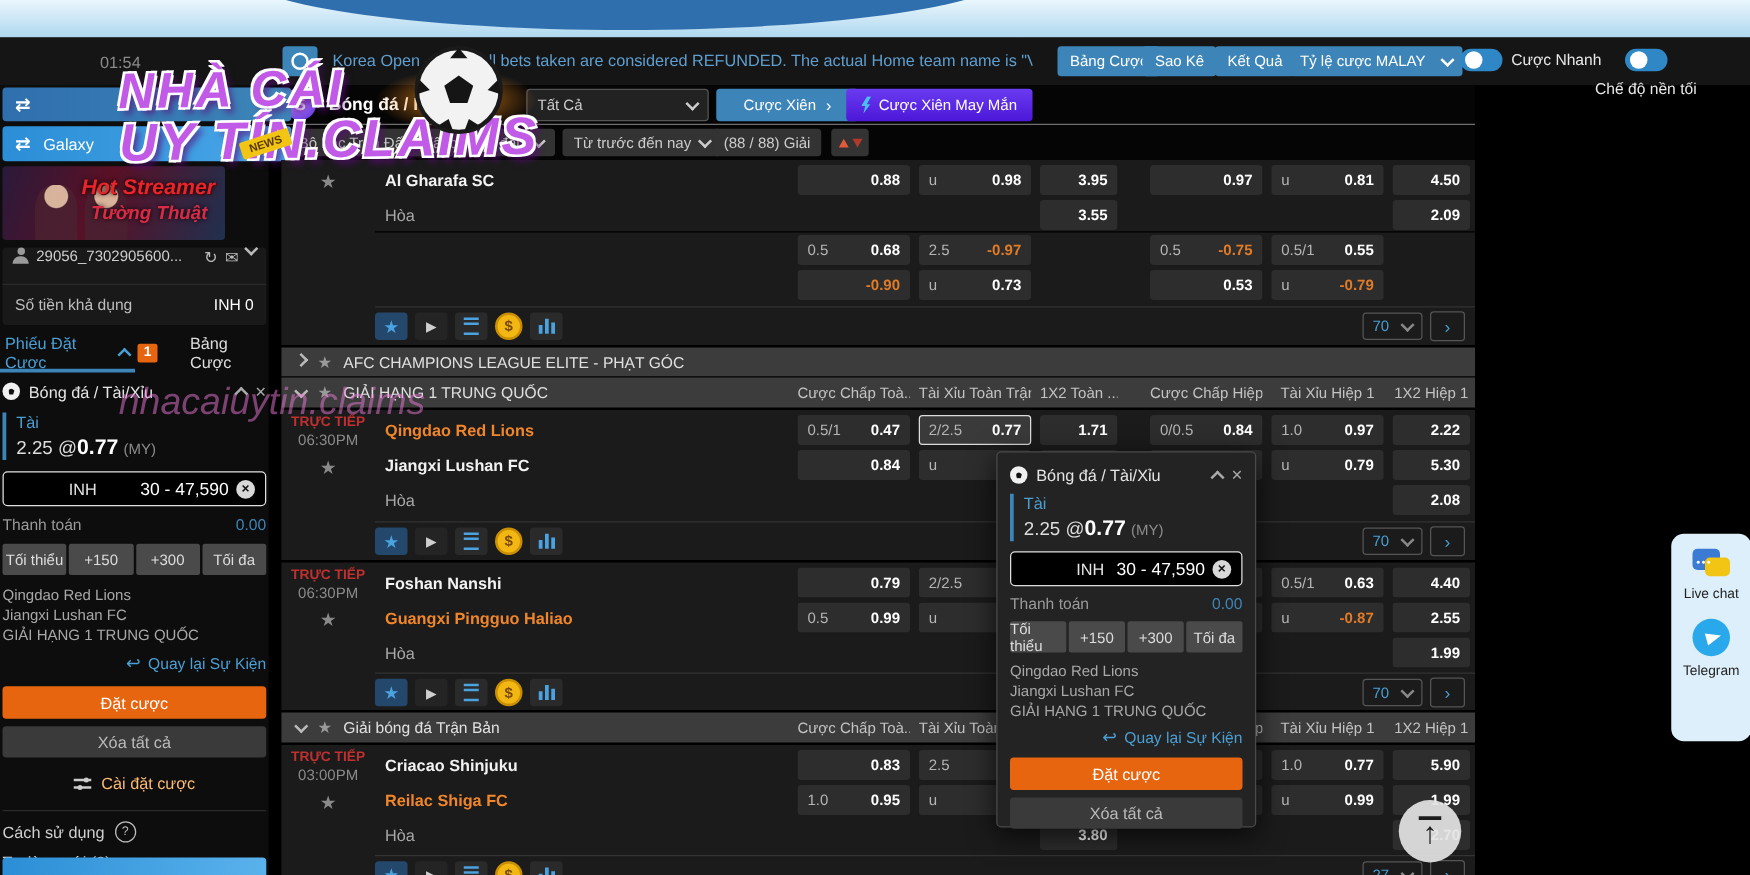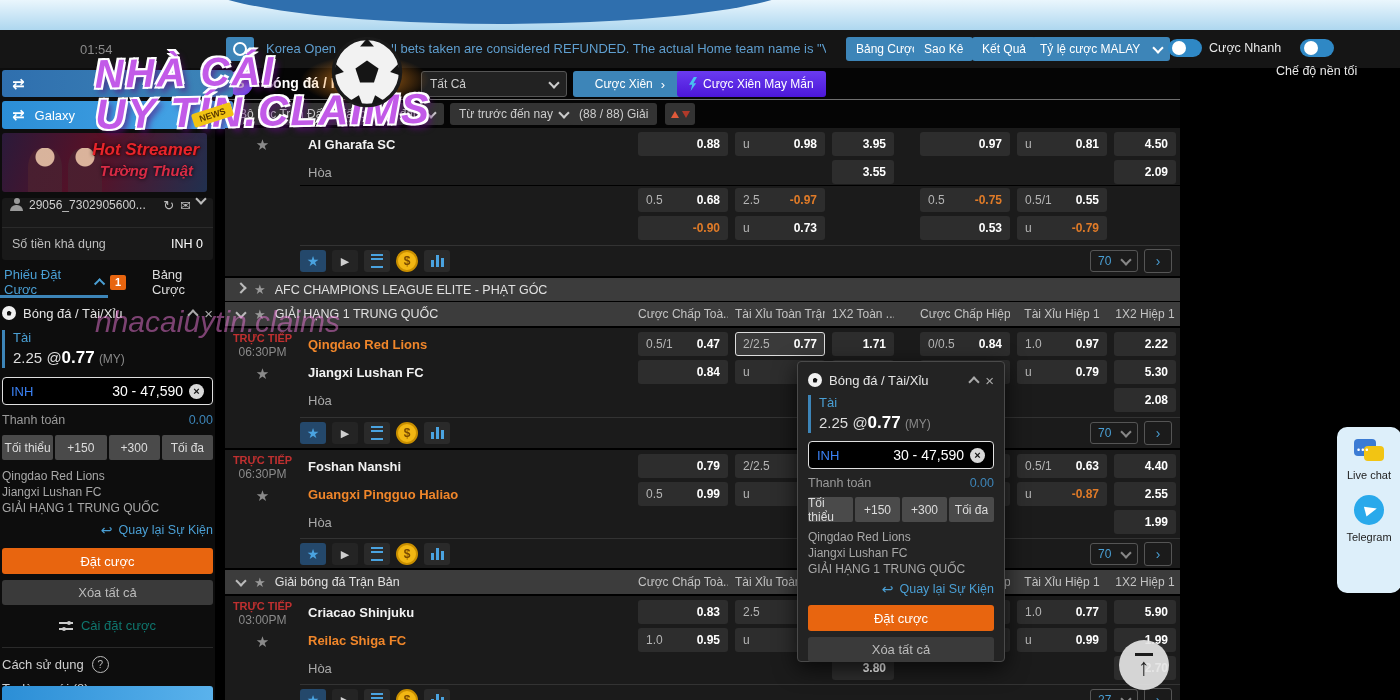--- a/index.html
+++ b/index.html
@@ -39,21 +39,21 @@
   .f-btn{position:absolute;top:3px;height:22px;background:#333;border-radius:3px;color:#ccc;font-size:12px;display:flex;align-items:center;gap:7px;padding:0 9px;cursor:pointer;}
   .f1{left:5px;} .f2{left:105px;} .f3{left:225px;} .f4{left:345px;}
   .sort-btn{position:absolute;left:440px;top:3px;width:30px;height:22px;background:#333;border-radius:3px;display:flex;align-items:center;justify-content:center;gap:3px;cursor:pointer;}
   .tri-up{width:0;height:0;border-left:4px solid transparent;border-right:4px solid transparent;border-bottom:7px solid #e05a3a;}
   .tri-dn{width:0;height:0;border-left:4px solid transparent;border-right:4px solid transparent;border-top:7px solid #b03a2a;}
   
   .sidebar{position:absolute;left:0;top:68px;width:215px;height:632px;background:#0d0d0d;}
   .sb-blue{position:absolute;left:2px;width:211px;background:linear-gradient(90deg,#2f6fae,#3d85b8);border-radius:3px;color:#fff;display:flex;align-items:center;gap:10px;padding:0 10px;font-size:13px;cursor:pointer;}
   .sb-b1{top:2px;height:27px;} .sb-b2{top:33px;height:28px;background:linear-gradient(90deg,#2b8ed6,#4aa7e8);}
   .swap{font-size:15px;color:#fff;font-weight:bold;}
-  .banner{position:absolute;left:2px;top:65px;width:205px;height:59px;border-radius:3px;overflow:hidden;
+  .banner{position:absolute;left:2px;top:65px;width:178px;height:59px;border-radius:3px;overflow:hidden;
           background:linear-gradient(110deg,#2a1a3a 0%,#5a1025 45%,#20304f 100%);}
   .banner .t1{position:absolute;right:8px;top:7px;font-size:17px;font-weight:bold;font-style:italic;color:#e8252b;text-shadow:0 0 4px #000,1px 1px 0 #6b0b10;}
   .banner .t2{position:absolute;right:14px;top:29px;font-size:15px;font-weight:bold;font-style:italic;color:#d92b45;text-shadow:0 0 4px #000;}
   .banner .model{position:absolute;width:34px;height:50px;bottom:-6px;border-radius:40% 40% 0 0;background:radial-gradient(circle at 50% 18%,#e9c5a8 0 9px,#4a2030 10px 100%);opacity:.9;}
   .mo1{left:26px;} .mo2{left:66px;}
   .acct{position:absolute;left:2px;top:130px;width:211px;height:62px;background:#191919;border-radius:3px;}
   .acct-row{position:absolute;left:0;top:0;width:100%;height:30px;display:flex;align-items:flex-start;padding:0 8px;box-sizing:border-box;gap:6px;border-bottom:1px solid #2a2a2a;}
   .person{width:13px;height:13px;position:relative;}
   .person::before{content:"";position:absolute;left:3.5px;top:0;width:6px;height:6px;border-radius:50%;background:#9a9a9a;}
   .person::after{content:"";position:absolute;left:0;top:7px;width:13px;height:6px;border-radius:6px 6px 0 0;background:#9a9a9a;}
@@ -72,21 +72,21 @@
   .ballico{width:14px;height:14px;border-radius:50%;background:#f0f0f0;position:relative;flex:none;}
   .ballico::after{content:"";position:absolute;left:4.5px;top:4.5px;width:5px;height:5px;background:#111;clip-path:polygon(50% 0,100% 38%,81% 100%,19% 100%,0 38%);}
   .slip-head .sp{flex:1;}
   .xico{color:#aaa;font-size:15px;cursor:pointer;}
   .sel-block{border-left:3px solid #3d85b8;padding-left:8px;}
   .sel-name{color:#4a9fd4;font-size:13px;}
   .sel-line{color:#ddd;font-size:15px;margin-top:3px;}
   .sel-line b{color:#fff;font-size:17px;}
   .sel-line .mt{color:#8a8a8a;font-size:12px;}
   .stake-box{background:#000;border:1px solid #e0e0e0;border-radius:4px;height:26px;display:flex;align-items:center;padding:0 8px;gap:6px;cursor:text;}
-  .stake-box .cur{color:#3b82f6;font-size:13px;}
+  .stake-box .cur{color:#e5e5e5;font-size:13px;margin-left:44px;}
   .stake-box .rng{flex:1;text-align:right;color:#fff;font-size:14px;}
   .clear-x{width:15px;height:15px;border-radius:50%;background:#d8d8d8;color:#111;font-size:11px;display:flex;align-items:center;justify-content:center;font-weight:bold;cursor:pointer;}
   .pay-row{display:flex;justify-content:space-between;font-size:12.5px;}
   .pay-row .l{color:#9a9a9a;} .pay-row .v{color:#3d85b8;}
   .stakes{display:flex;gap:2px;}
   .stakes div{flex:1;background:#4a4a4a;color:#ddd;font-size:12px;height:25px;display:flex;align-items:center;justify-content:center;border-radius:2px;cursor:pointer;}
   .minfo{color:#a8a8a8;font-size:12px;line-height:16px;}
   .backlink{display:flex;justify-content:flex-end;align-items:center;gap:6px;color:#4a9fd4;font-size:12.5px;cursor:pointer;}
   .backlink .arr{font-size:14px;}
   .btn-place{background:#e8650f;color:#fff;font-size:13px;height:26px;border-radius:3px;display:flex;align-items:center;justify-content:center;cursor:pointer;}
@@ -94,21 +94,21 @@
   .sb-slip{position:absolute;left:2px;top:232px;width:211px;}
   .sb-slip .slip-head{height:26px;}
   .sb-slip .sel-block{margin-top:4px;}
   .sb-slip .stake-box{margin-top:9px;}
   .sb-slip .pay-row{margin-top:8px;}
   .sb-slip .stakes{margin-top:8px;}
   .sb-slip .minfo{margin-top:8px;}
   .sb-slip .backlink{margin-top:6px;}
   .sb-slip .btn-place{margin-top:10px;}
   .sb-slip .btn-clear{margin-top:6px;}
-  .settings-row{margin-top:13px;display:flex;align-items:center;justify-content:center;gap:8px;color:#0f766e;font-size:13px;cursor:pointer;border-bottom:1px solid #2a2a2a;padding-bottom:14px;}
+  .settings-row{margin-top:13px;display:flex;align-items:center;justify-content:center;gap:8px;color:#fdba74;font-size:13px;cursor:pointer;border-bottom:1px solid #2a2a2a;padding-bottom:14px;}
   .sliders{width:14px;height:12px;position:relative;}
   .sliders::before,.sliders::after{content:"";position:absolute;left:0;width:14px;height:2px;background:#ccc;}
   .sliders::before{top:2px;} .sliders::after{top:8px;}
   .sliders i{position:absolute;width:4px;height:4px;border-radius:50%;background:#ccc;top:1px;left:8px;}
   .sliders b{position:absolute;width:4px;height:4px;border-radius:50%;background:#ccc;top:7px;left:3px;}
   .usage{margin-top:8px;display:flex;align-items:center;gap:8px;color:#cfcfcf;font-size:13px;cursor:pointer;}
   .qmark{width:15px;height:15px;border:1.5px solid #bbb;border-radius:50%;font-size:10px;display:flex;align-items:center;justify-content:center;color:#bbb;}
   .refresh-line{margin-top:8px;color:#cfcfcf;font-size:13px;}
   .sb-bottom{position:absolute;left:2px;top:618px;width:211px;height:14px;background:linear-gradient(90deg,#2b8ed6,#5ab2ec);border-radius:3px 3px 0 0;}
   

